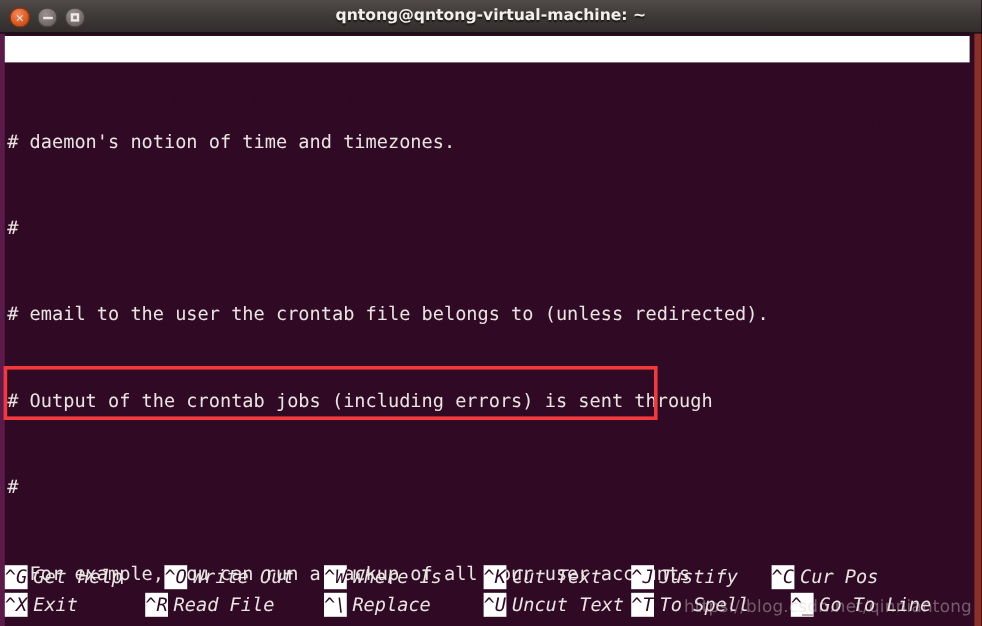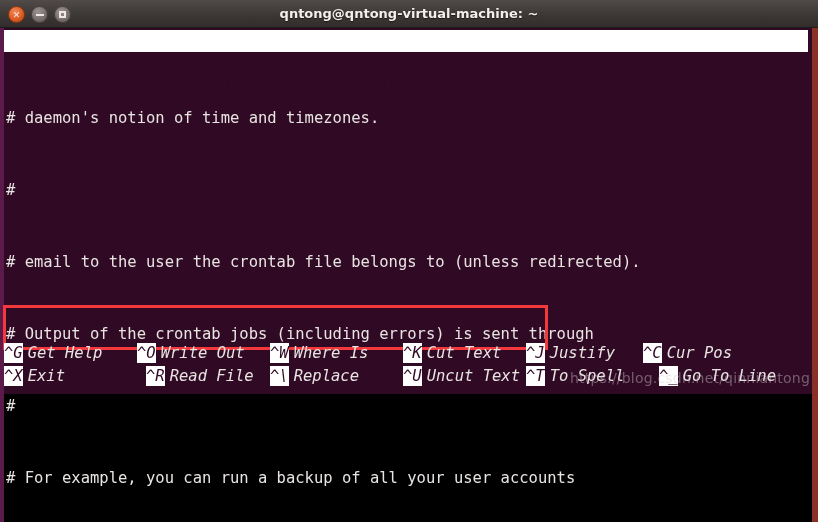--- a/index.html
+++ b/index.html
@@ -91,21 +91,21 @@
     font-weight: bold;
     text-shadow: 0 1px 1px #1d1917;
   }
 
   
   #terminal {
     position: absolute;
     left: 0;
     top: 28px;
     width: 818px;
-    height: 366px;
+    height: 494px;
     background: #300a24;
   }
   
   #left-strip {
     position: absolute;
     left: 0; top: 0;
     width: 4px;
     height: 494px;
     background: #5b1a4a;
   }
@@ -253,21 +253,21 @@
       <div class="sc-row">
         <span class="sc-item" style="left:0px"><span class="sc-key">^G</span><span class="sc-label">Get Help</span></span>
         <span class="sc-item" style="left:133px"><span class="sc-key">^O</span><span class="sc-label">Write Out</span></span>
         <span class="sc-item" style="left:266px"><span class="sc-key">^W</span><span class="sc-label">Where Is</span></span>
         <span class="sc-item" style="left:399px"><span class="sc-key">^K</span><span class="sc-label">Cut Text</span></span>
         <span class="sc-item" style="left:522px"><span class="sc-key">^J</span><span class="sc-label">Justify</span></span>
         <span class="sc-item" style="left:639px"><span class="sc-key">^C</span><span class="sc-label">Cur Pos</span></span>
       </div>
       <div class="sc-row">
         <span class="sc-item" style="left:0px"><span class="sc-key">^X</span><span class="sc-label">Exit</span></span>
-        <span class="sc-item" style="left:142px"><span class="sc-key">^R</span><span class="sc-label">Read File</span></span>
+        <span class="sc-item" style="left:117px"><span class="sc-key">^R</span><span class="sc-label">Read File</span></span>
         <span class="sc-item" style="left:399px"><span class="sc-key">^U</span><span class="sc-label">Uncut Text</span></span>
         <span class="sc-item" style="left:266px"><span class="sc-key">^\</span><span class="sc-label">Replace</span></span>
         <span class="sc-item" style="left:522px"><span class="sc-key">^T</span><span class="sc-label">To Spell</span></span>
         <span class="sc-item" style="left:655px"><span class="sc-key">^_</span><span class="sc-label">Go To Line</span></span>
       </div>
     </div>
 
     <div id="watermark">https://blog.csdn.net/qinniantong</div>
 
   </div>

